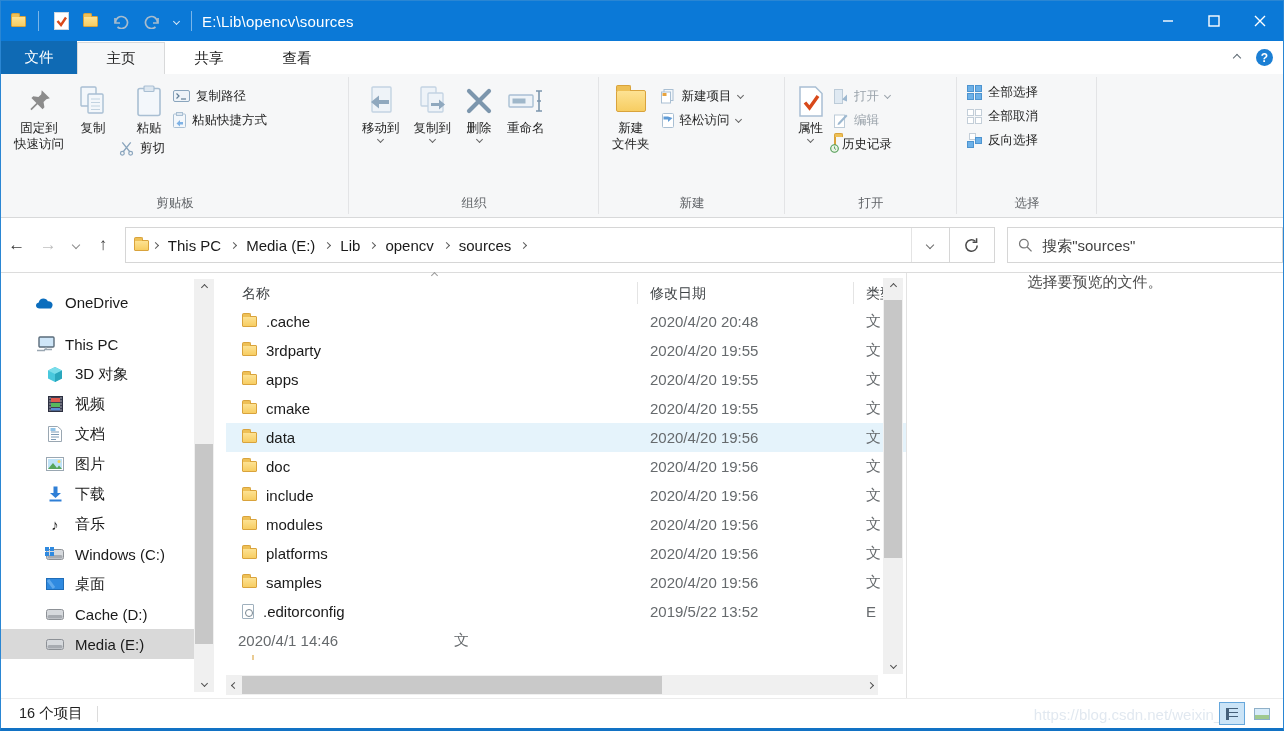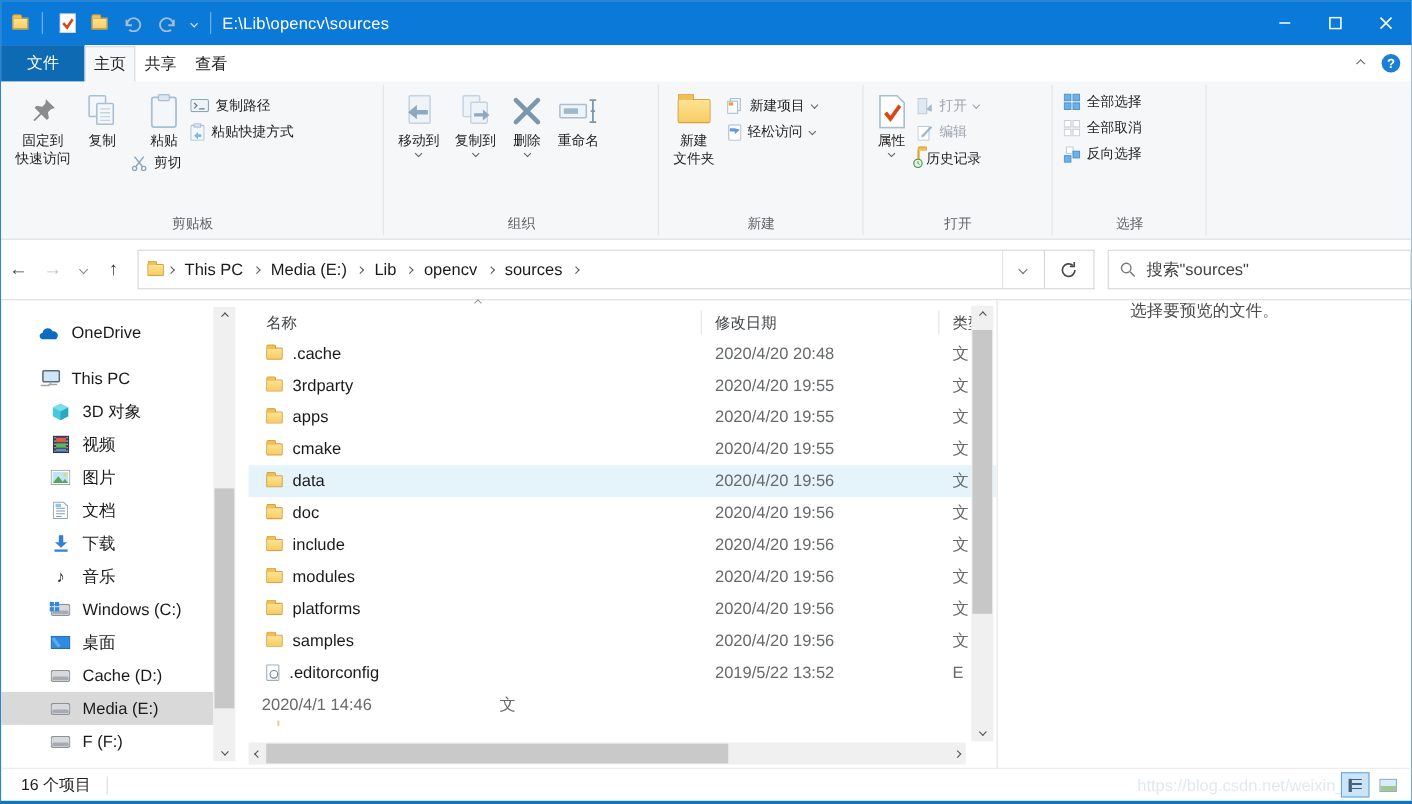--- a/index.html
+++ b/index.html
@@ -29,21 +29,21 @@
 
   .docic { position:relative; width:12px; height:15px; background:#fff; border:1px solid #9fb0bd; border-radius:1px; flex:none; }
   .docic::after { content:""; position:absolute; left:2px; top:3px; width:7px; height:9px;
       background:repeating-linear-gradient(#fff 0 1px,#a9bdcc 1px 2px,#fff 2px 3px); }
   .gearic { position:relative; width:12px; height:15px; background:#fff; border:1px solid #9fb0bd; border-radius:1px; flex:none; }
   .gearic::after { content:""; position:absolute; left:2px; top:3.5px; width:6px; height:6px; border:1.7px solid #76858f; border-radius:50%; }
 
   
   .tabrow { height:33px; background:#fff; display:flex; align-items:flex-end; flex:none; position:relative; }
   .tab-file { width:76px; height:33px; background:#0f6ab4; color:#fff; display:flex; align-items:center; justify-content:center; font-size:14.5px; }
-  .rtab { width:46px; height:32px; display:flex; align-items:center; justify-content:center; font-size:14.5px; color:#262626; }
+  .rtab { width:88px; height:32px; display:flex; align-items:center; justify-content:center; font-size:14.5px; color:#262626; }
   .rtab.active { background:#f6f7f8; border:1px solid #d8d9da; border-bottom:none; }
   .tabrow-right { position:absolute; right:10px; top:8px; display:flex; align-items:center; gap:16px; }
   .helpdot { width:17px; height:17px; border-radius:50%; background:#1b7fd4; color:#fff; font-size:12px; font-weight:bold; display:flex; align-items:center; justify-content:center; }
 
   
   .ribbon { height:144px; background:#f6f7f8; border-bottom:1px solid #d8d9da; display:flex; flex:none; }
   .rgroup { display:flex; flex-direction:column; position:relative; }
   .rgroup::after { content:""; position:absolute; right:0; top:3px; bottom:3px; width:1px; background:#e3e4e6; }
   .rg-body { flex:1; display:flex; align-items:flex-start; padding:4px 4px 0 6px; }
   .rg-label { height:24px; line-height:20px; text-align:center; font-size:12.5px; color:#5f6266; }
@@ -508,38 +508,38 @@
               <rect x="3" y="2" width="9" height="4" fill="#e05a4e"></rect>
               <rect x="3" y="7" width="9" height="4" fill="#58b95e"></rect>
               <rect x="3" y="12" width="9" height="2.5" fill="#5a8fd6"></rect>
               <path d="M1.5 2h1M1.5 5h1M1.5 8h1M1.5 11h1M1.5 14h1M12.5 2h1M12.5 5h1M12.5 8h1M12.5 11h1M12.5 14h1" stroke="#fff" stroke-width="1"></path>
             </svg>
         </span>
         <span>视频</span>
       </div>
       <div class="side-item child">
         <span class="icw">
+          <svg width="14" height="16" viewBox="0 0 14 16">
+              <path d="M0.5 0.5h9L13.5 4v11.5H0.5z" fill="#fff" stroke="#9aa7b2"></path>
+              <path d="M3 6h8M3 8.5h8M3 11h8M3 13.5h5" stroke="#7e9bb5" stroke-width="1"></path>
+              <rect x="2.5" y="2" width="5" height="3" fill="#8fc3e8"></rect>
+            </svg>
+        </span>
+        <span>文档</span>
+      </div>
+      <div class="side-item child">
+        <span class="icw">
           <svg width="18" height="14" viewBox="0 0 18 14">
               <rect x="0.5" y="0.5" width="17" height="13" fill="#fff" stroke="#9aa7b2"></rect>
               <rect x="2" y="2" width="14" height="10" fill="#bfe3f7"></rect>
               <path d="M2 12l5-6 4 5 2-2.5 3 3.5z" fill="#57a55a"></path>
               <circle cx="13" cy="4.5" r="1.5" fill="#f6d353"></circle>
             </svg>
         </span>
         <span>图片</span>
-      </div>
-      <div class="side-item child">
-        <span class="icw">
-          <svg width="14" height="16" viewBox="0 0 14 16">
-              <path d="M0.5 0.5h9L13.5 4v11.5H0.5z" fill="#fff" stroke="#9aa7b2"></path>
-              <path d="M3 6h8M3 8.5h8M3 11h8M3 13.5h5" stroke="#7e9bb5" stroke-width="1"></path>
-              <rect x="2.5" y="2" width="5" height="3" fill="#8fc3e8"></rect>
-            </svg>
-        </span>
-        <span>文档</span>
       </div>
       <div class="side-item child">
         <span class="icw">
           <svg width="15" height="16" viewBox="0 0 15 16">
               <path d="M5.5 0.5h4V7h3.5L7.5 12 2 7h3.5z" fill="#2f7fd6"></path>
               <path d="M1.5 14.5h12" stroke="#2f7fd6" stroke-width="2"></path>
             </svg>
         </span>
         <span>下载</span>
       </div>
@@ -584,29 +584,20 @@
       </div>
       <div class="side-item child selected">
         <span class="icw">
           <svg width="18" height="11" viewBox="0 0 18 11">
               <rect x="0.5" y="0.5" width="17" height="10" rx="2" fill="#d6d9dd" stroke="#8d9196"></rect>
               <rect x="1.5" y="6" width="15" height="3.5" rx="1.5" fill="#a7abb1"></rect>
             </svg>
         </span>
         <span>Media (E:)</span>
       </div>
-      <div class="side-item child">
-        <span class="icw">
-          <svg width="18" height="11" viewBox="0 0 18 11">
-              <rect x="0.5" y="0.5" width="17" height="10" rx="2" fill="#d6d9dd" stroke="#8d9196"></rect>
-              <rect x="1.5" y="6" width="15" height="3.5" rx="1.5" fill="#a7abb1"></rect>
-            </svg>
-        </span>
-        <span>F (F:)</span>
-      </div>
 
       <div class="vscroll" style="right:2px">
         <div class="arr" style="top:0">
             <span class="chev u" style="border-color:#505050;width:5px;height:5px"></span>
           </div>
         <div class="thumb" style="top:165px;height:200px"></div>
         <div class="arr" style="bottom:0">
             <span class="chev d" style="border-color:#505050;width:5px;height:5px"></span>
           </div>
       </div>

